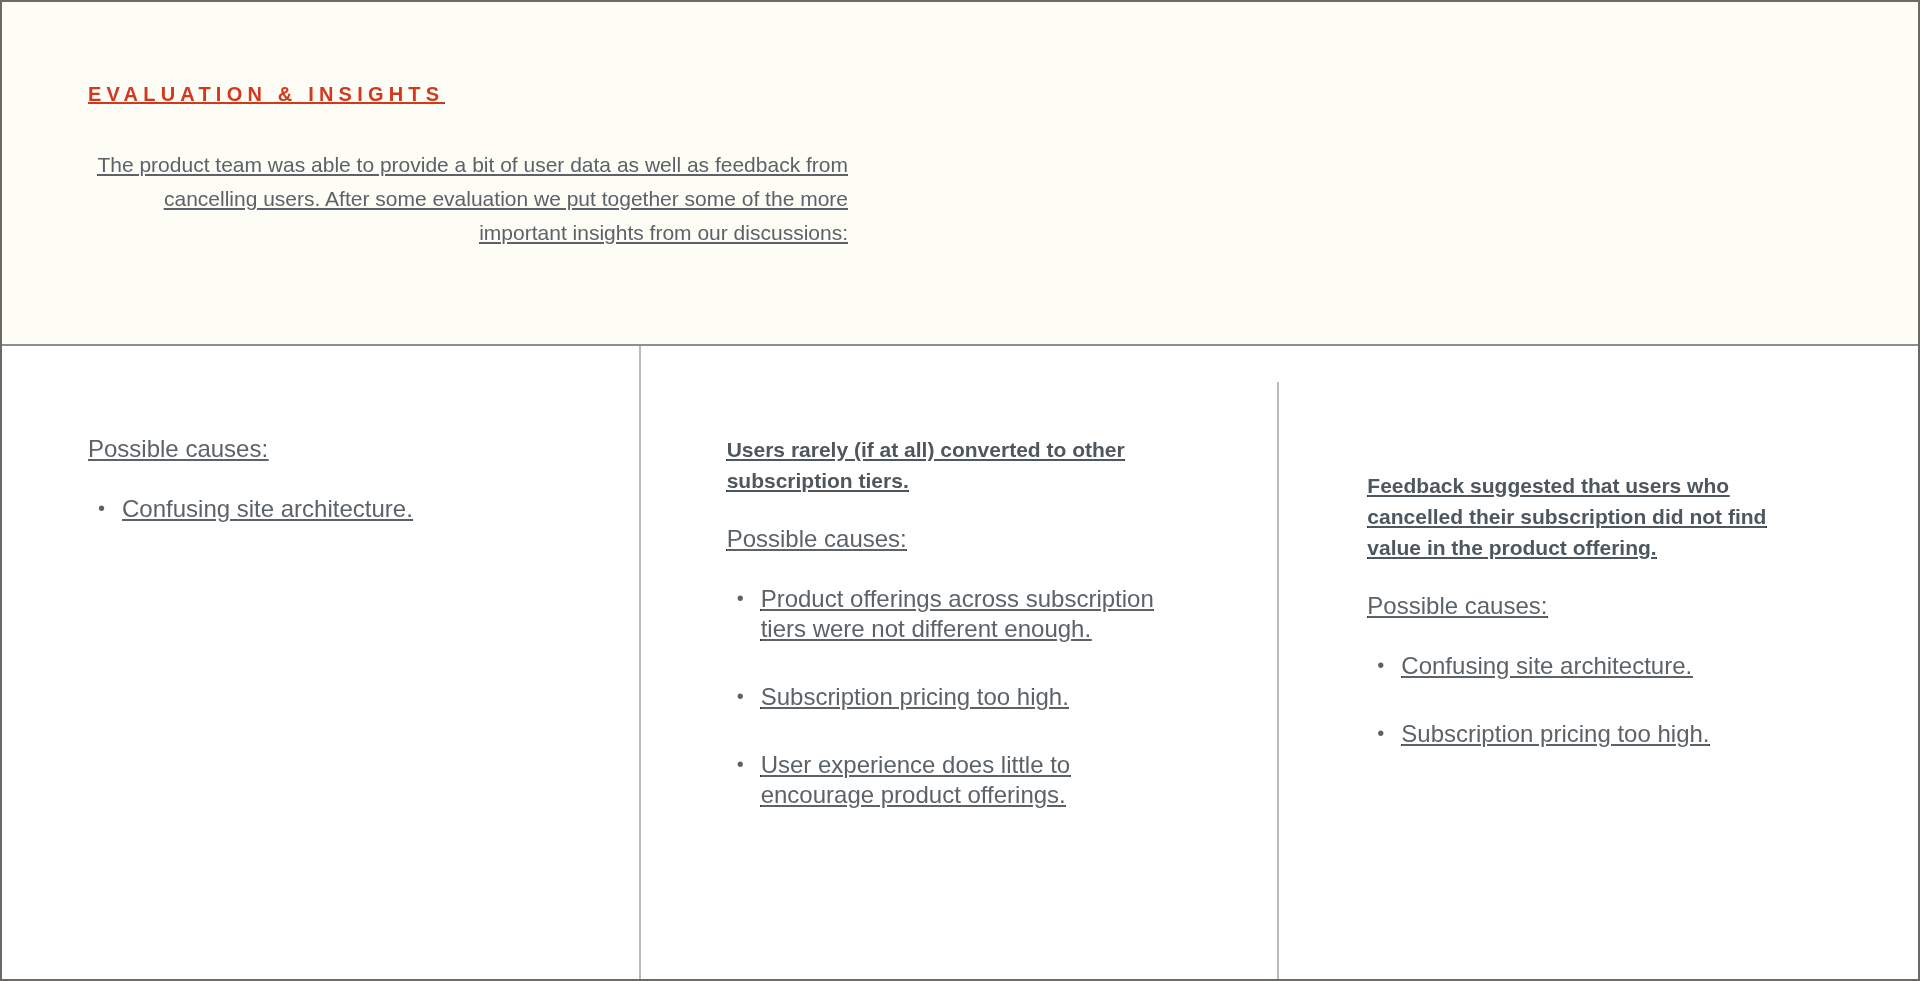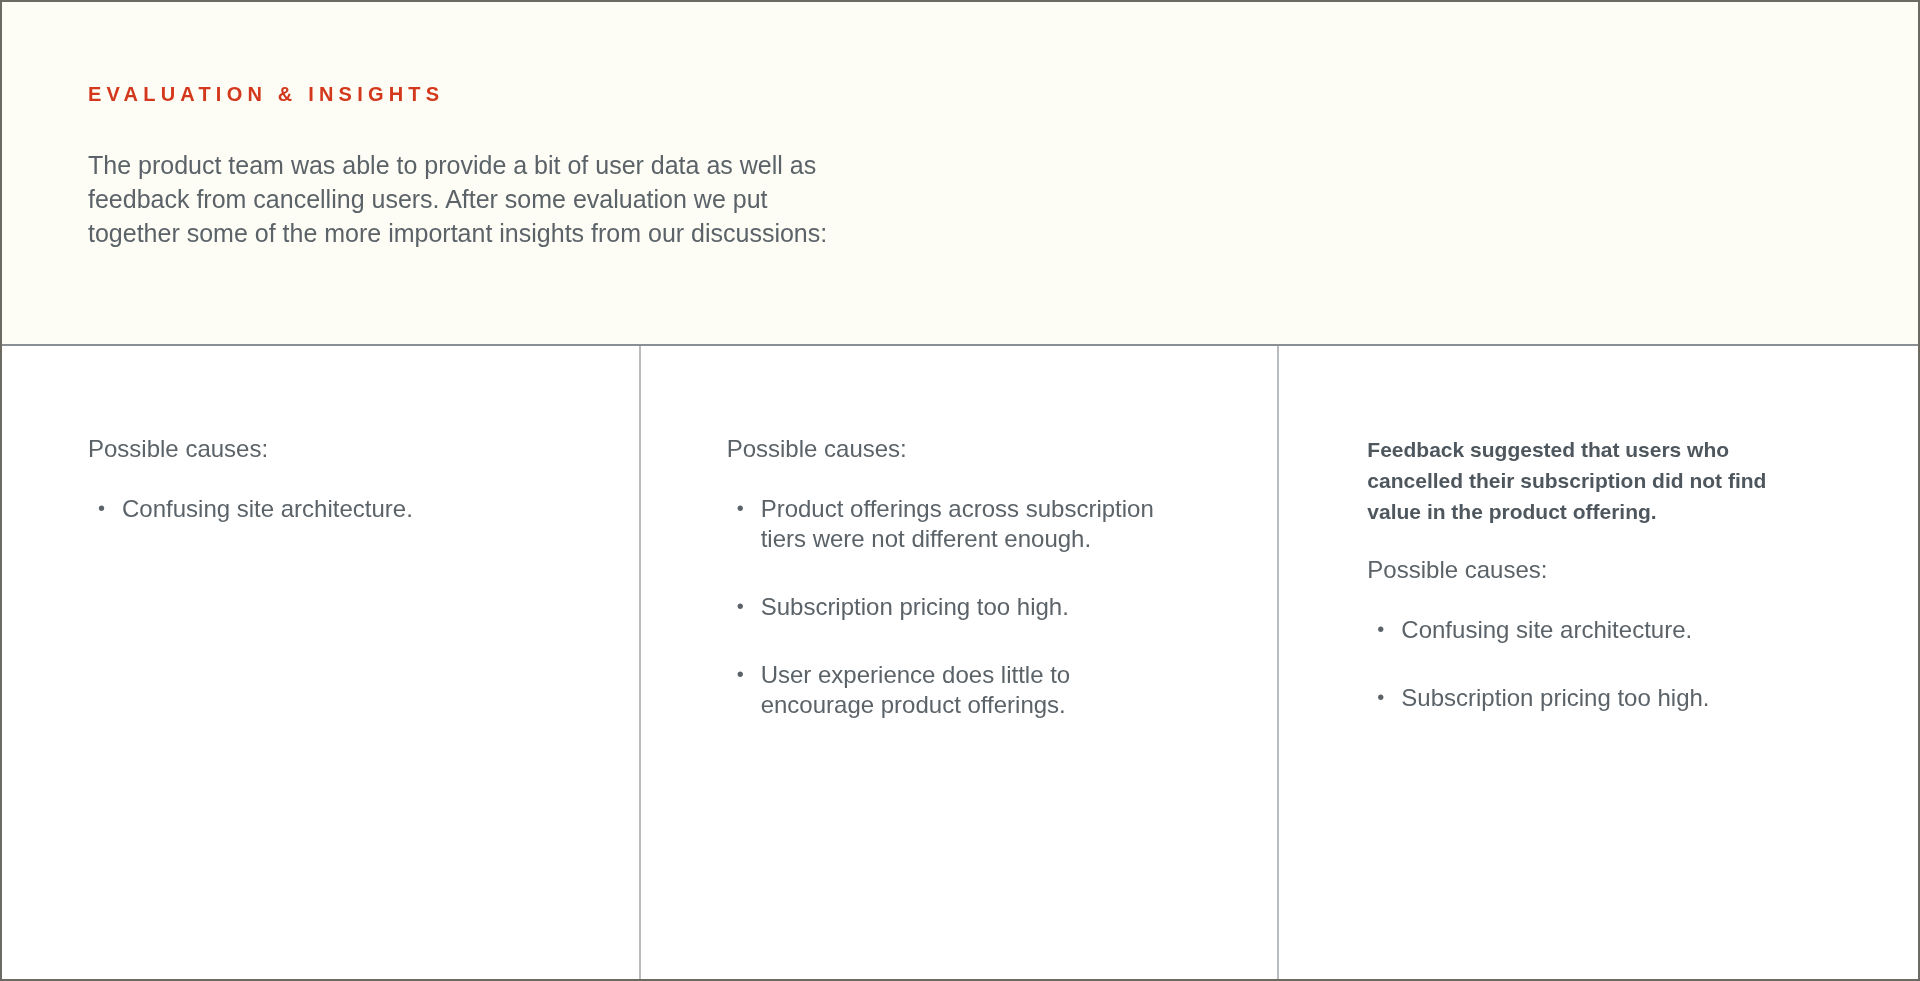--- a/index.html
+++ b/index.html
@@ -1,16 +1,16 @@
 <!DOCTYPE html>
 <html><head>
 <meta charset="utf-8">
 <title>Evaluation &amp; Insights</title>
 <style>
-  * { box-sizing: border-box; margin: 0; padding: 0; }
+  * { box-sizing: border-box; margin: 0; padding: 0; text-decoration: underline; }
 
   html, body {
     width: 1920px;
     height: 981px;
     background: #ffffff;
     font-family: "Liberation Sans", sans-serif;
     overflow: hidden;
   }
 
   .slide {
@@ -37,24 +37,25 @@
     font-size: 20px;
     font-weight: bold;
     letter-spacing: 5.2px;
     text-transform: uppercase;
     line-height: 1;
     margin-bottom: 44px;
   }
 
   .intro-copy {
     color: #5b6369;
-    font-size: 25px;
+    font-size: 21px;
     line-height: 34px;
     max-width: 760px;
     font-weight: 400;
+    text-align: right;
   }
   .intro-copy p { margin: 0; }
 
   
   .columns {
     flex: 1 1 auto;
     display: flex;
     align-items: stretch;
     background: #ffffff;
   }
@@ -104,21 +105,21 @@
     position: absolute;
     left: 10px;
     top: -1px;
     color: #5b6369;
     font-size: 20px;
     line-height: 30px;
   }
 
   
   .col-2 { padding-left: 86px; }
-  .col-3 { padding-left: 88px; }
+  .col-3 { padding-left: 88px; margin-top: 36px; }
   .col-2 .col-heading { margin-bottom: 28px; }
   .col-3 .col-heading { margin-bottom: 28px; }
   .col-2 .col-sub { margin-bottom: 30px; }
   .col-3 .col-sub { margin-bottom: 30px; }
   .col-1 .col-heading { margin-bottom: 26px; }
   .col-1 .col-sub { margin-bottom: 30px; }
   .col-2 .bullets li { max-width: 470px; }
   .col-3 .bullets li { max-width: 470px; }
 </style>
 </head>
@@ -136,20 +137,21 @@
   <section class="columns">
 
     <div class="col col-1">
       <p class="col-sub">Possible causes:</p>
       <ul class="bullets">
         <li>Confusing site architecture.</li>
       </ul>
     </div>
 
     <div class="col col-2">
+      <h3 class="col-heading">Users rarely (if at all) converted to other subscription tiers.</h3>
       <p class="col-sub">Possible causes:</p>
       <ul class="bullets">
         <li>Product offerings across subscription tiers were not different enough.</li>
         <li>Subscription pricing too high.</li>
         <li>User experience does little to encourage product offerings.</li>
       </ul>
     </div>
 
     <div class="col col-3">
       <h3 class="col-heading">Feedback suggested that users who cancelled their subscription did not find value in the product offering.</h3>

